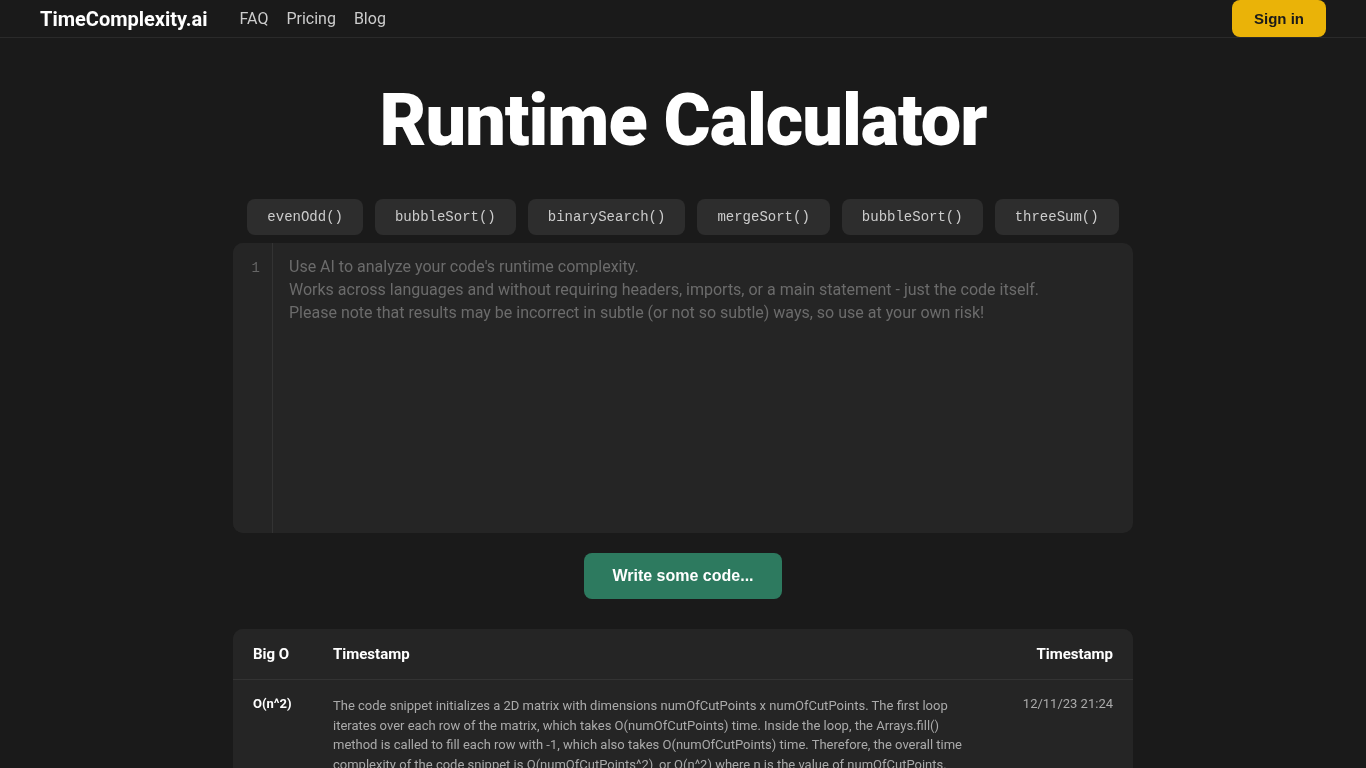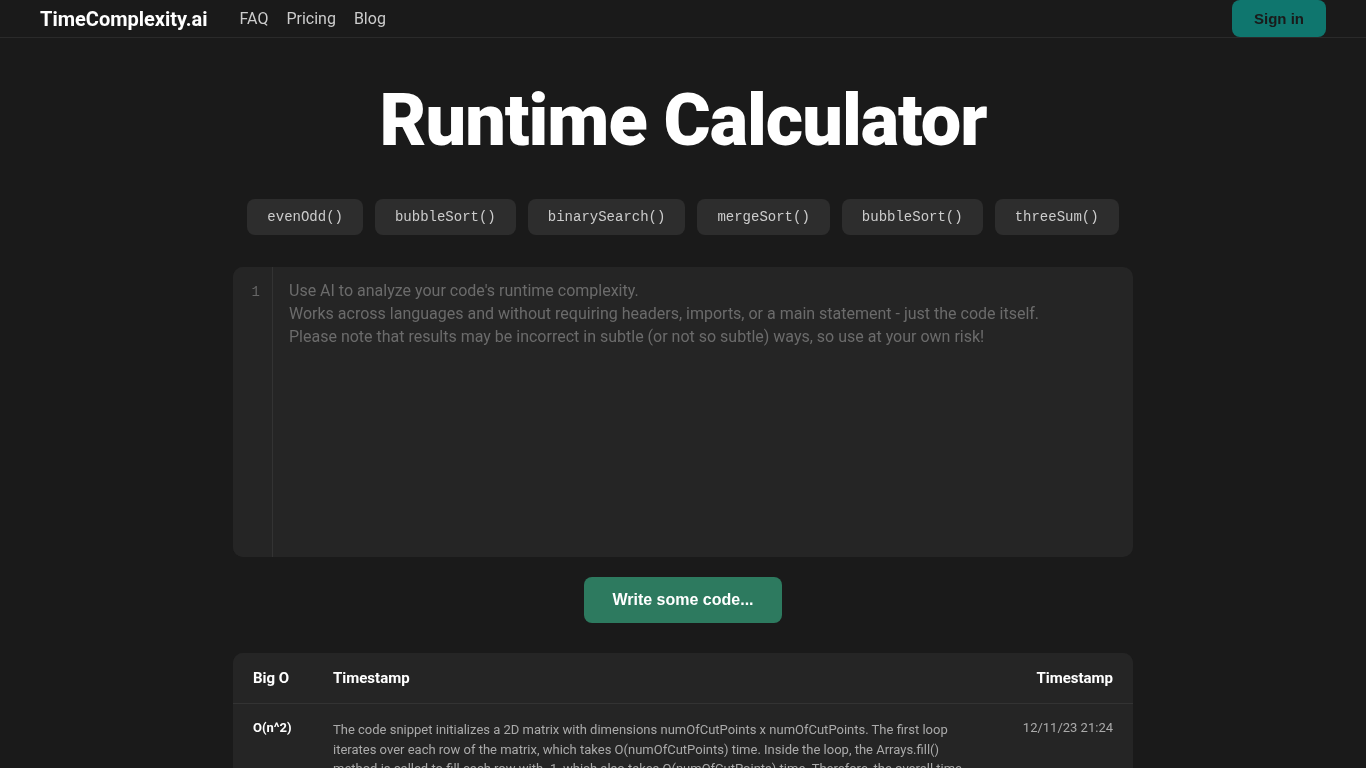--- a/index.html
+++ b/index.html
@@ -46,21 +46,21 @@
     }
 
     .nav-link {
       color: #cccccc;
       text-decoration: none;
       font-size: 16px;
       cursor: pointer;
     }
 
     .sign-in-btn {
-      background-color: #0f766e;
+      background-color: #eab308;
       color: #1a1a1a;
       border: none;
       padding: 10px 22px;
       border-radius: 8px;
       font-size: 15px;
       font-weight: 600;
       cursor: pointer;
     }
 
     
@@ -77,21 +77,21 @@
       color: #ffffff;
       text-align: right;
       margin-bottom: 36px;
       letter-spacing: -1px;
     }
 
     
     .example-tabs {
       display: flex;
       gap: 12px;
-      margin-bottom: 32px;
+      margin-bottom: 8px;
       flex-wrap: wrap;
       justify-content: center;
     }
 
     .example-tab {
       background-color: #2d2d2d;
       color: #cccccc;
       border: none;
       padding: 10px 20px;
       border-radius: 8px;

